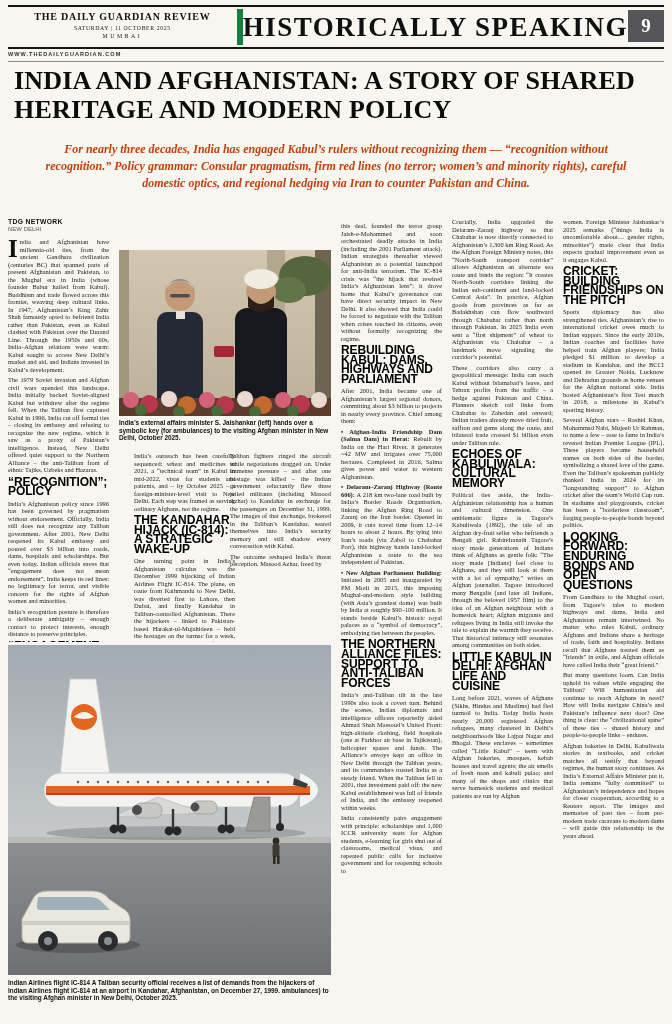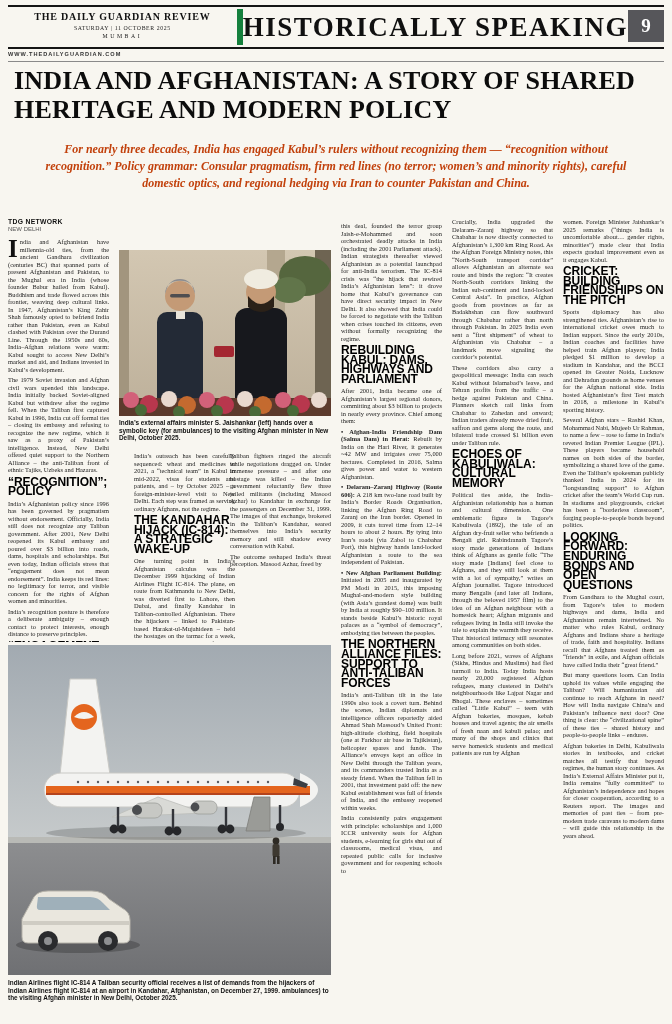--- a/index.html
+++ b/index.html
@@ -102,20 +102,21 @@
       <p class="body-para"><span class="blead">• New Afghan Parliament Building:</span><span> Initiated in 2005 and inaugurated by PM Modi in 2015, this imposing Mughal-and-modern style building (with Asia’s grandest dome) was built by India at roughly $90–100 million. It stands beside Kabul’s historic royal palaces as a “symbol of democracy”, embodying ties between the peoples.</span></p>
       <h3 class="sec-head">THE NORTHERN ALLIANCE FILES: SUPPORT TO ANTI-TALIBAN FORCES</h3>
       <p class="body-para"><span>India’s anti-Taliban tilt in the late 1990s also took a covert turn. Behind the scenes, Indian diplomats and intelligence officers reportedly aided Ahmad Shah Massoud’s United Front: high-altitude clothing, field hospitals (one at Farkhor air base in Tajikistan), helicopter spares and funds. The Alliance’s envoys kept an office in New Delhi through the Taliban years, and its commanders trusted India as a steady friend. When the Taliban fell in 2001, that investment paid off: the new Kabul establishment was full of friends of India, and the embassy reopened within weeks.</span></p>
       <p class="body-para"><span>India consistently pairs engagement with principle: scholarships and 1,000 ICCR university seats for Afghan students, e-learning for girls shut out of classrooms, medical visas, and repeated public calls for inclusive government and for reopening schools to</span></p>
     </div>
   <div class="col col-5">
       <p class="body-para"><span>Crucially, India upgraded the Delaram–Zaranj highway so that Chabahar is now directly connected to Afghanistan’s 1,300 km Ring Road. As the Afghan Foreign Ministry notes, this “North-South transport corridor” allows Afghanistan an alternate sea route and binds the region: “It creates North-South corridors linking the Indian sub-continent and land-locked Central Asia”. In practice, Afghan goods from provinces as far as Badakhshan can flow southward through Chabahar rather than north through Pakistan. In 2025 India even sent a “first shipment” of wheat to Afghanistan via Chabahar – a landmark move signaling the corridor’s potential.</span></p>
       <p class="body-para"><span>These corridors also carry a geopolitical message: India can reach Kabul without Islamabad’s leave, and Tehran profits from the traffic – a hedge against Pakistan and China. Planners sketch rail links from Chabahar to Zahedan and onward; Indian traders already move dried fruit, saffron and gems along the route, and bilateral trade crossed $1 billion even under Taliban rule.</span></p>
       <h3 class="sec-head">ECHOES OF KABULIWALA: CULTURAL MEMORY</h3>
       <p class="body-para"><span>Political ties aside, the India–Afghanistan relationship has a human and cultural dimension. One emblematic figure is Tagore’s Kabuliwala (1892), the tale of an Afghan dry-fruit seller who befriends a Bengali girl. Rabindranath Tagore’s story made generations of Indians think of Afghans as gentle folk: “The story made [Indians] feel close to Afghans, and they still look at them with a lot of sympathy,” writes an Afghan journalist. Tagore introduced many Bengalis (and later all Indians, through the beloved 1957 film) to the idea of an Afghan neighbour with a homesick heart; Afghan migrants and refugees living in India still invoke the tale to explain the warmth they receive. That historical intimacy still resonates among communities on both sides.</span></p>
+      <h3 class="sec-head">LITTLE KABUL IN DELHI: AFGHAN LIFE AND CUISINE</h3>
       <p class="body-para"><span>Long before 2021, waves of Afghans (Sikhs, Hindus and Muslims) had fled turmoil to India. Today India hosts nearly 20,000 registered Afghan refugees, many clustered in Delhi’s neighbourhoods like Lajpat Nagar and Bhogal. These enclaves – sometimes called “Little Kabul” – teem with Afghan bakeries, mosques, kebab houses and travel agents; the air smells of fresh naan and kabuli pulao; and many of the shops and clinics that serve homesick students and medical patients are run by Afghan</span></p>
     </div>
   <div class="col col-6">
       <p class="body-para"><span>women. Foreign Minister Jaishankar’s 2025 remarks (“things India is uncomfortable about… gender rights, minorities”) made clear that India expects gradual improvement even as it engages Kabul.</span></p>
       <h3 class="sec-head">CRICKET: BUILDING FRIENDSHIPS ON THE PITCH</h3>
       <p class="body-para"><span>Sports diplomacy has also strengthened ties. Afghanistan’s rise to international cricket owes much to Indian support. Since the early 2010s, Indian coaches and facilities have helped train Afghan players; India pledged $1 million to develop a stadium in Kandahar, and the BCCI opened its Greater Noida, Lucknow and Dehradun grounds as home venues for the Afghan national side. India hosted Afghanistan’s first Test match in 2018, a milestone in Kabul’s sporting history.</span></p>
       <p class="body-para"><span>Several Afghan stars – Rashid Khan, Mohammad Nabi, Mujeeb Ur Rahman, to name a few – rose to fame in India’s revered Indian Premier League (IPL). These players became household names on both sides of the border, symbolizing a shared love of the game. Even the Taliban’s spokesman publicly thanked India in 2024 for its “longstanding support” to Afghan cricket after the team’s World Cup run. In stadiums and playgrounds, cricket has been a “borderless classroom”, forging people-to-people bonds beyond politics.</span></p>
       <h3 class="sec-head">LOOKING FORWARD: ENDURING BONDS AND OPEN QUESTIONS</h3>
       <p class="body-para"><span>From Gandhara to the Mughal court, from Tagore’s tales to modern highways and dams, India and Afghanistan remain intertwined. No matter who rules Kabul, ordinary Afghans and Indians share a heritage of trade, faith and hospitality. Indians recall that Afghans treated them as “friends” in exile, and Afghan officials have called India their “great friend.”</span></p>
       <p class="body-para"><span>But many questions loom. Can India uphold its values while engaging the Taliban? Will humanitarian aid continue to reach Afghans in need? How will India navigate China’s and Pakistan’s influence next door? One thing is clear: the “civilizational spine” of these ties – shared history and people-to-people links – endures.</span></p>

